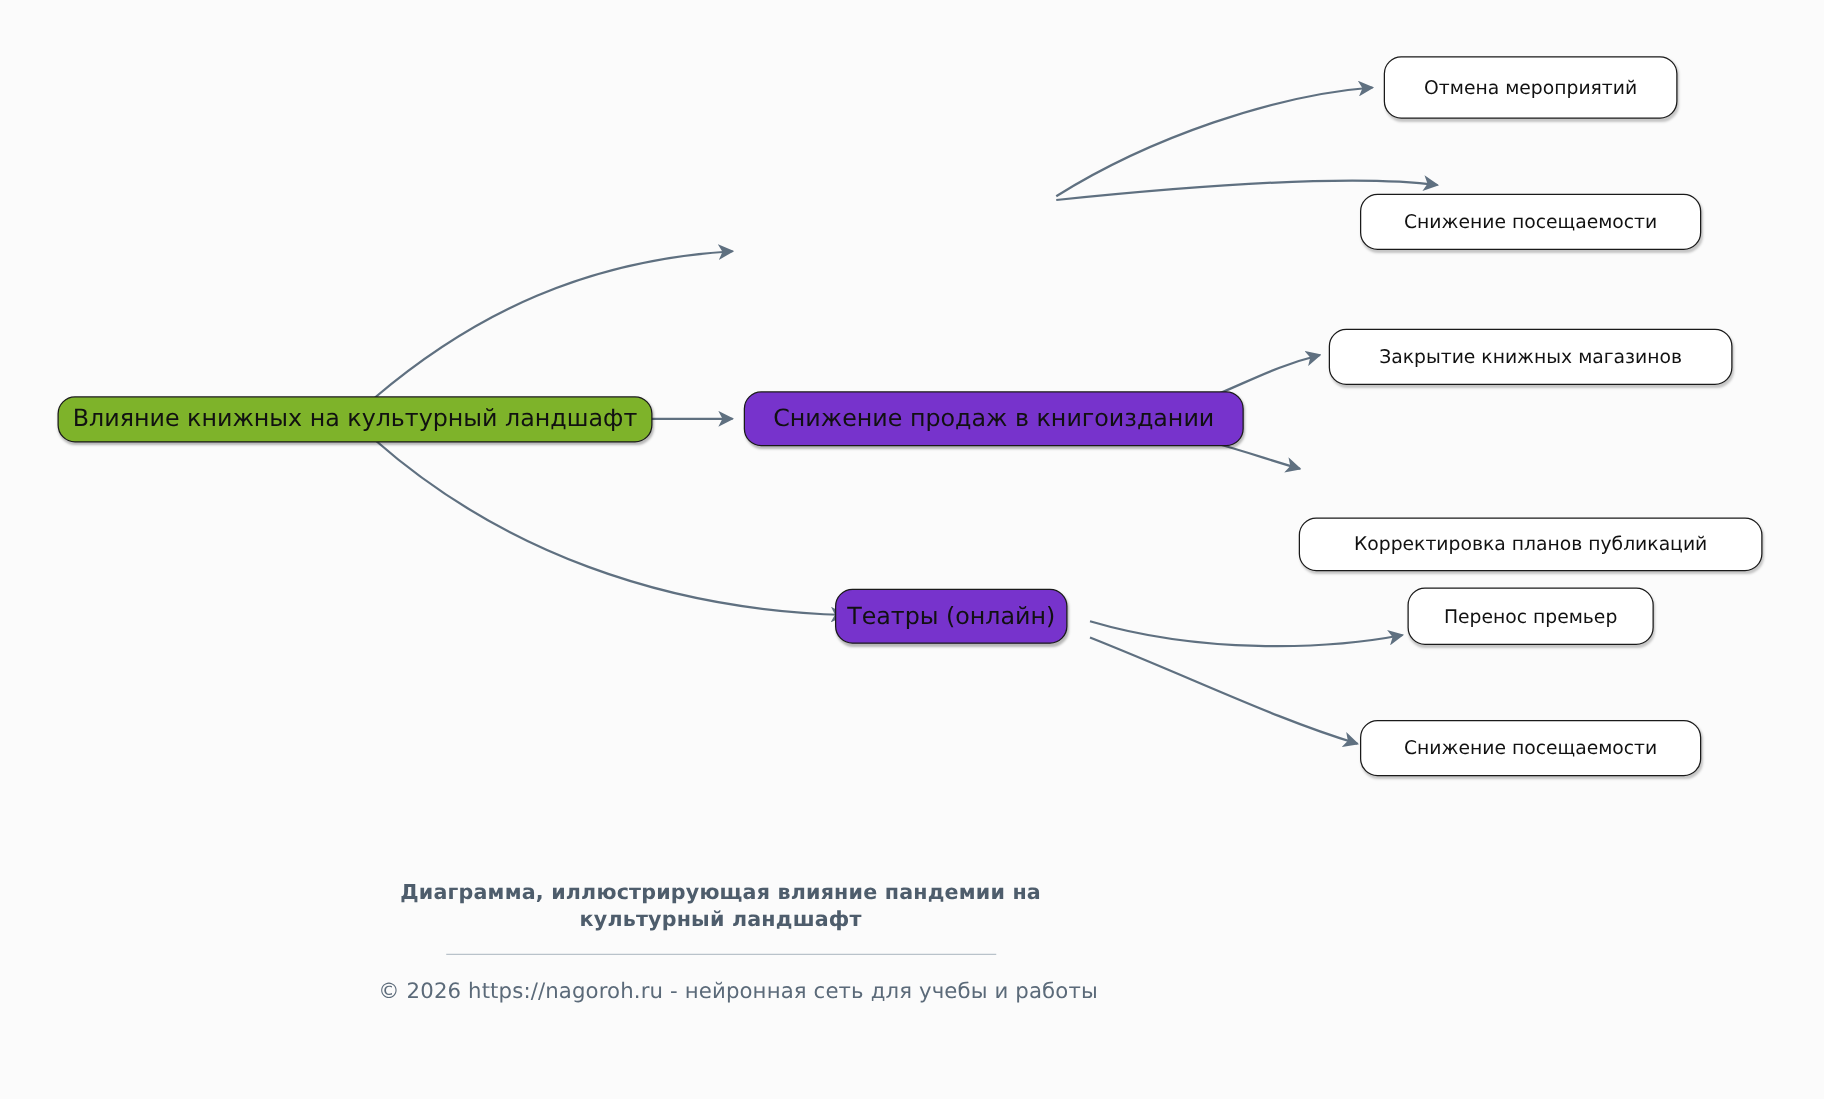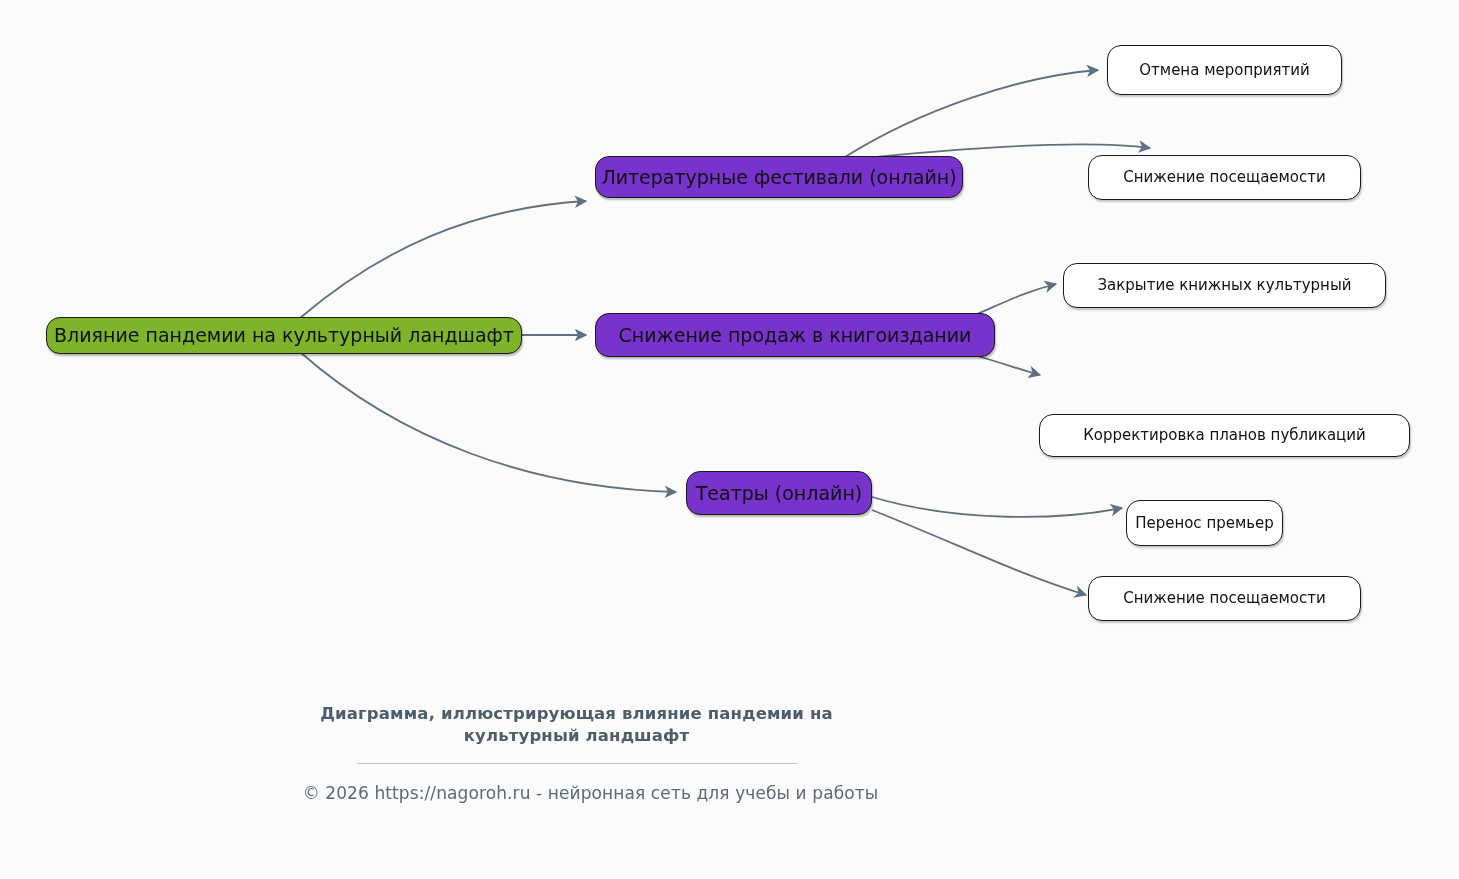--- a/index.html
+++ b/index.html
@@ -105,52 +105,49 @@
       <path d="M 845,157 C 920,110 1020,76 1098,70"></path>
       <path d="M 845,160 C 980,146 1090,140 1150,148"></path>
       <path d="M 963,320 C 1000,305 1020,293 1056,284"></path>
       <path d="M 963,352 C 1000,362 1015,368 1040,375"></path>
       <path d="M 872,497 C 960,523 1060,520 1122,508"></path>
       <path d="M 872,510 C 960,545 1020,575 1086,595"></path>
     </g>
   </svg>
 
   <div class="node node-root" style="left:46px; top:317px; width:476px; height:37px;">
-    <span>Влияние пандемии на культурный ландшафт</span>
+    <span>Влияние книжных на культурный ландшафт</span>
   </div>
 
-  <div class="node node-branch" style="left:595px; top:156px; width:368px; height:42px;">
-    <span>Литературные фестивали (онлайн)</span>
-  </div>
 
   <div class="node node-branch" style="left:595px; top:313px; width:400px; height:44px;">
     <span>Снижение продаж в книгоиздании</span>
   </div>
 
-  <div class="node node-branch" style="left:686px; top:471px; width:186px; height:44px;">
+  <div class="node node-branch" style="left:668px; top:471px; width:186px; height:44px;">
     <span>Театры (онлайн)</span>
   </div>
 
   <div class="node node-leaf" style="left:1107px; top:45px; width:235px; height:50px;">
     <span>Отмена мероприятий</span>
   </div>
 
   <div class="node node-leaf" style="left:1088px; top:155px; width:273px; height:45px;">
     <span>Снижение посещаемости</span>
   </div>
 
   <div class="node node-leaf" style="left:1063px; top:263px; width:323px; height:45px;">
-    <span>Закрытие книжных культурный</span>
+    <span>Закрытие книжных магазинов</span>
   </div>
 
   <div class="node node-leaf" style="left:1039px; top:366px; width:371px; height:43px;margin-top:48px;">
     <span>Корректировка планов публикаций</span>
   </div>
 
-  <div class="node node-leaf" style="left:1126px; top:470px; width:157px; height:46px;margin-top:30px;">
+  <div class="node node-leaf" style="left:1126px; top:470px; width:197px; height:46px;">
     <span>Перенос премьер</span>
   </div>
 
   <div class="node node-leaf" style="left:1088px; top:576px; width:273px; height:45px;">
     <span>Снижение посещаемости</span>
   </div>
 
   <div id="caption-block">
     <div id="caption-text">Диаграмма, иллюстрирующая влияние пандемии на культурный ландшафт</div>
     <div id="caption-rule"></div>

